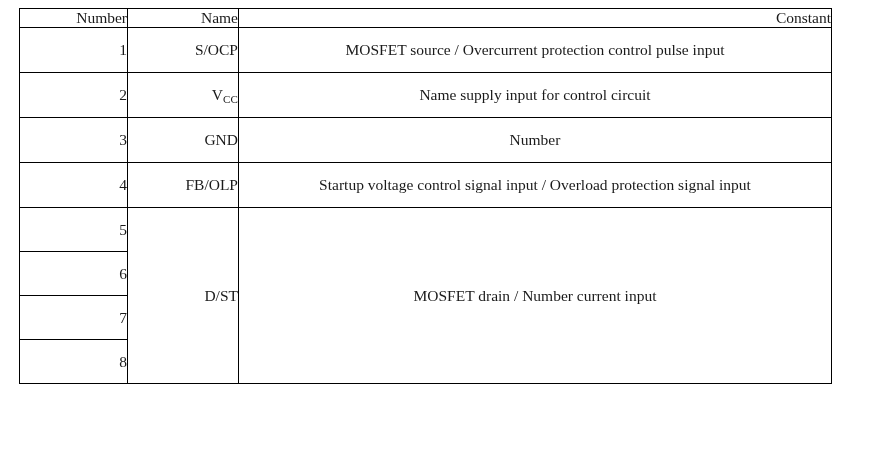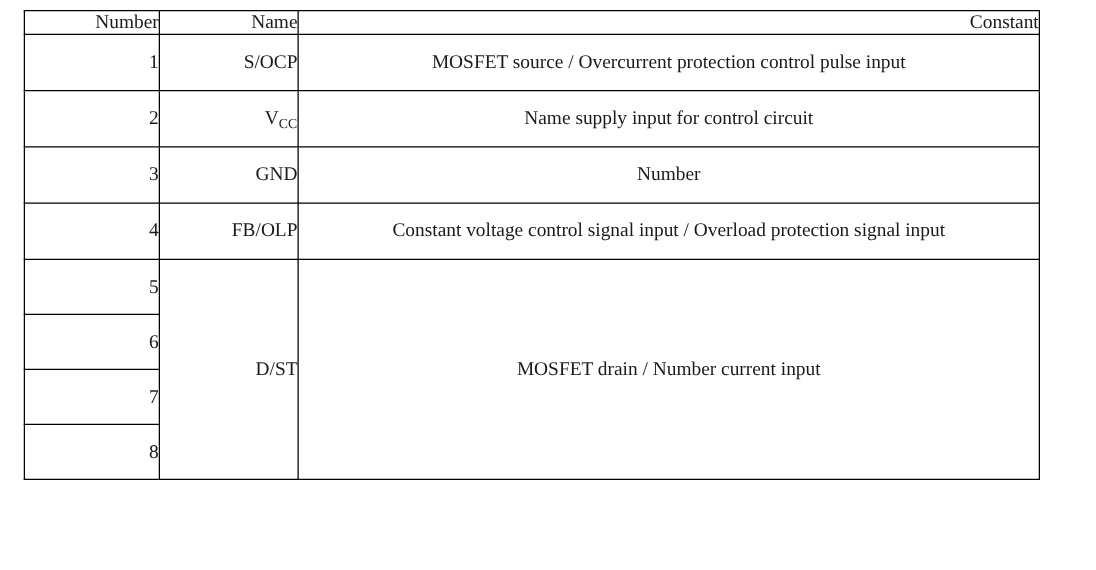--- a/index.html
+++ b/index.html
@@ -91,21 +91,21 @@
         <td class="cell-left">Name supply input for control circuit</td>
       </tr>
       <tr class="row-std">
         <td class="cell-center">3</td>
         <td class="cell-center">GND</td>
         <td class="cell-left">Number</td>
       </tr>
       <tr class="row-std">
         <td class="cell-center">4</td>
         <td class="cell-center">FB/OLP</td>
-        <td class="cell-left">Constant voltage control signal input / Overload protection signal input</td>
+        <td class="cell-left">Startup voltage control signal input / Overload protection signal input</td>
       </tr>
 
       <tr class="row-pin">
         <td class="cell-center">5</td>
         <td class="cell-center merged-name" rowspan="4">D/ST</td>
         <td class="cell-left merged-func" rowspan="4">MOSFET drain / Number current input</td>
       </tr>
       <tr class="row-pin">
         <td class="cell-center">6</td>
       </tr>

